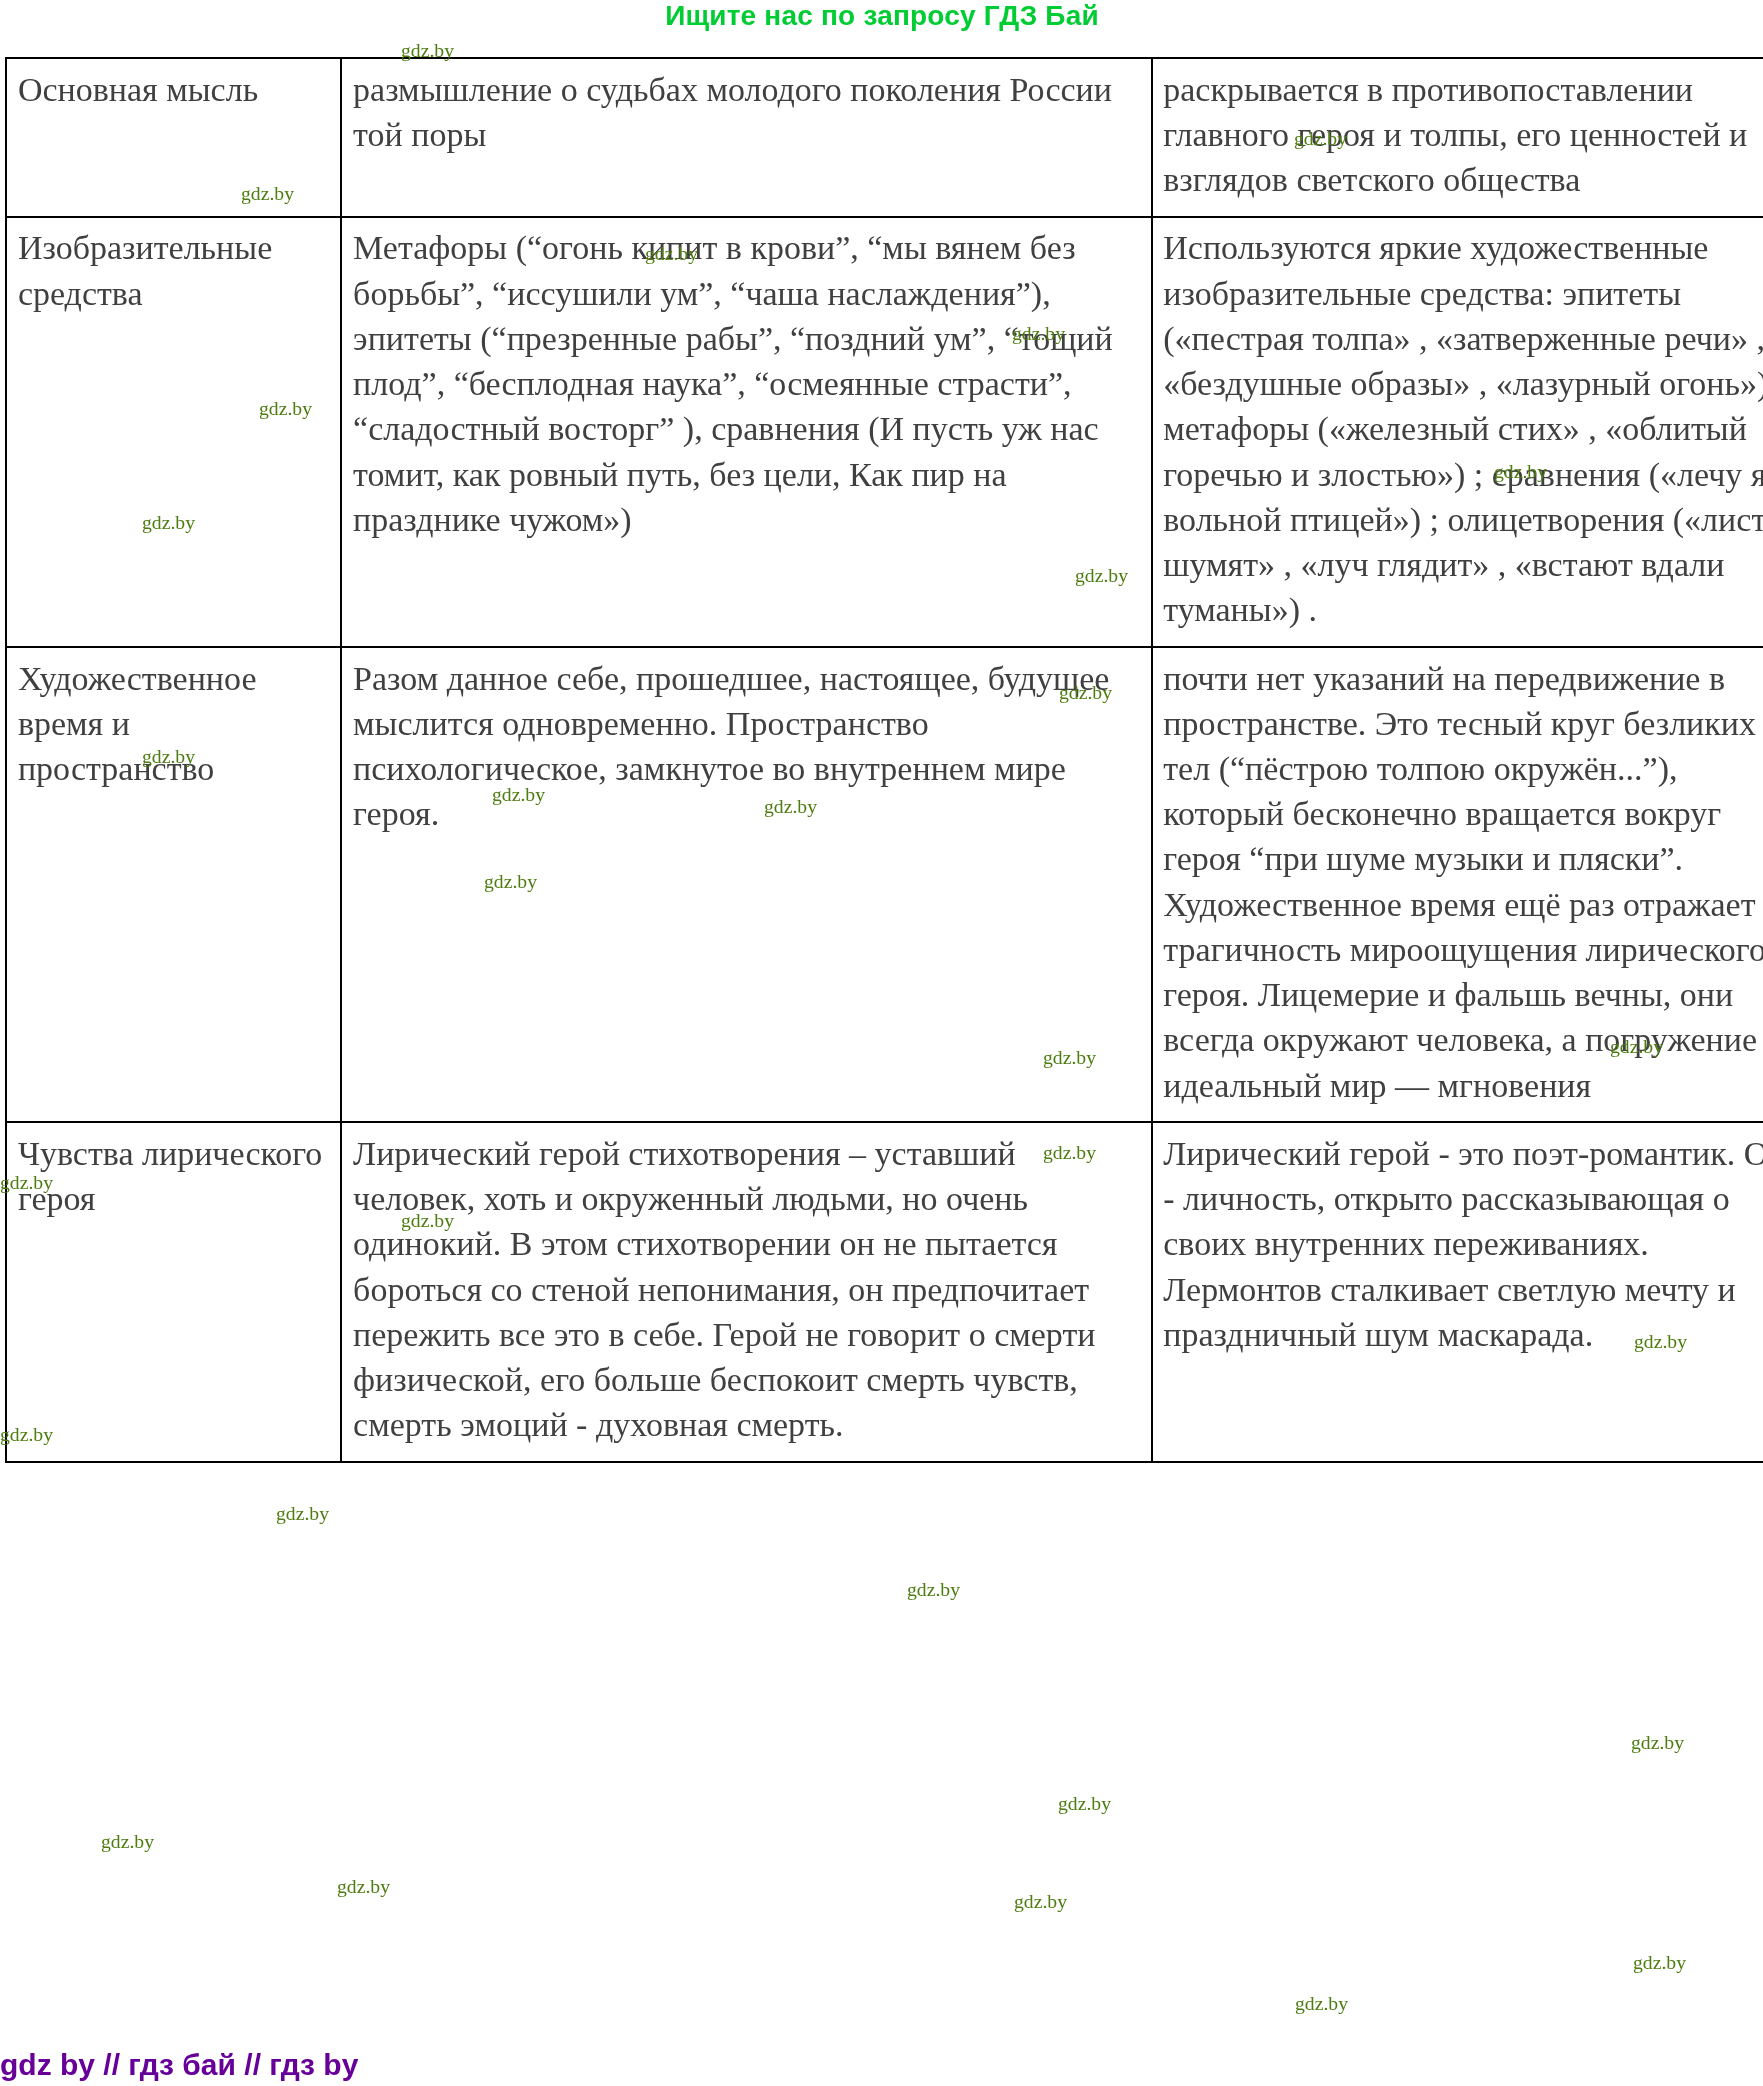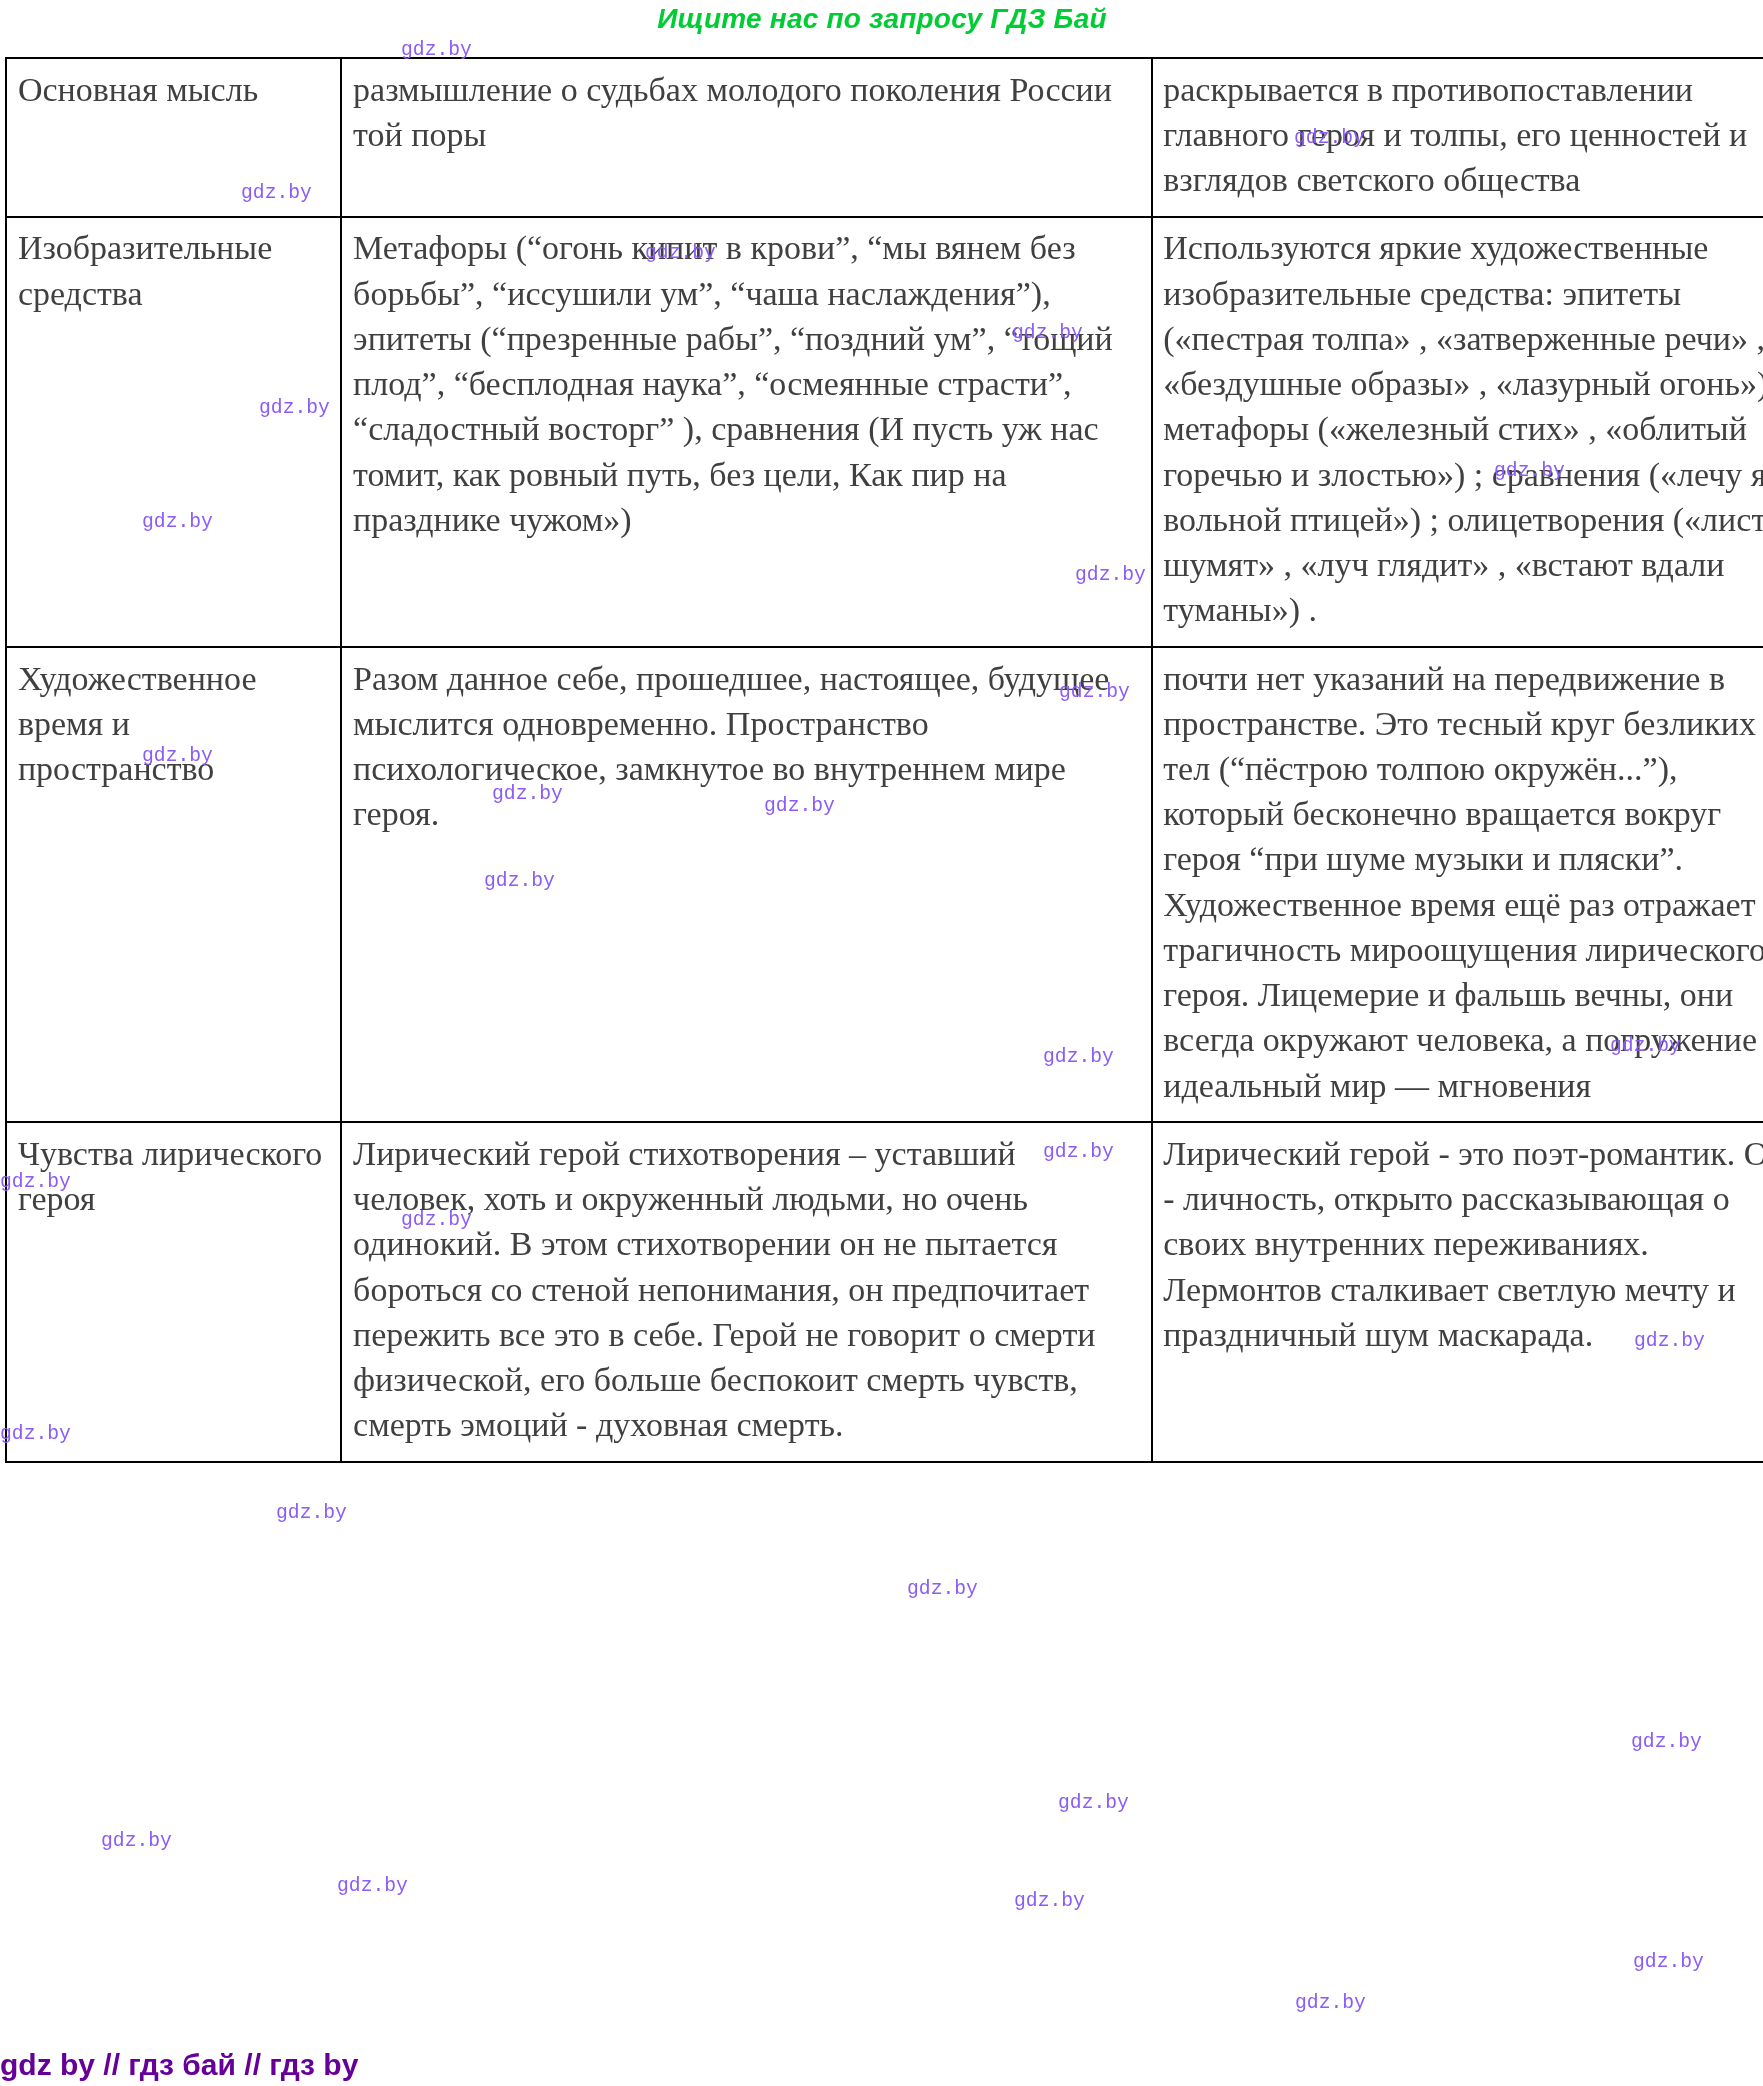--- a/index.html
+++ b/index.html
@@ -16,24 +16,23 @@
   }
 
   
   #top-banner {
     position: absolute;
     top: 0px;
     left: 0;
     width: 1764px;
     height: 35px;
     display: flex;
-    align-items: flex-end;
+    align-items: flex-start;
     justify-content: center;
     z-index: 5;
-    font-style: italic;
   }
   #top-banner .banner-text {
     font-family: "Liberation Sans", "DejaVu Sans", sans-serif;
     font-weight: bold;
     font-size: 28px;
     letter-spacing: 0.2px;
     color: #00cc33;
     white-space: nowrap;
   }
 
@@ -78,23 +77,23 @@
     font-family: "Liberation Sans", "DejaVu Sans", sans-serif;
     font-weight: bold;
     font-size: 30px;
     color: #660099;
     white-space: nowrap;
   }
 
   
   .watermark {
     position: absolute;
-    font-family: Liberation Mono, monospace;
+    font-family: Liberation Serif, serif;
     font-size: 23px;
-    color: #8b5cf6;
+    color: #4d7c0f;
     white-space: nowrap;
     z-index: 4;
     pointer-events: none;
   }
   .watermark.sm { font-size: 19.7px; }
 </style>
 </head>
 <body>
 
 <div id="top-banner">

